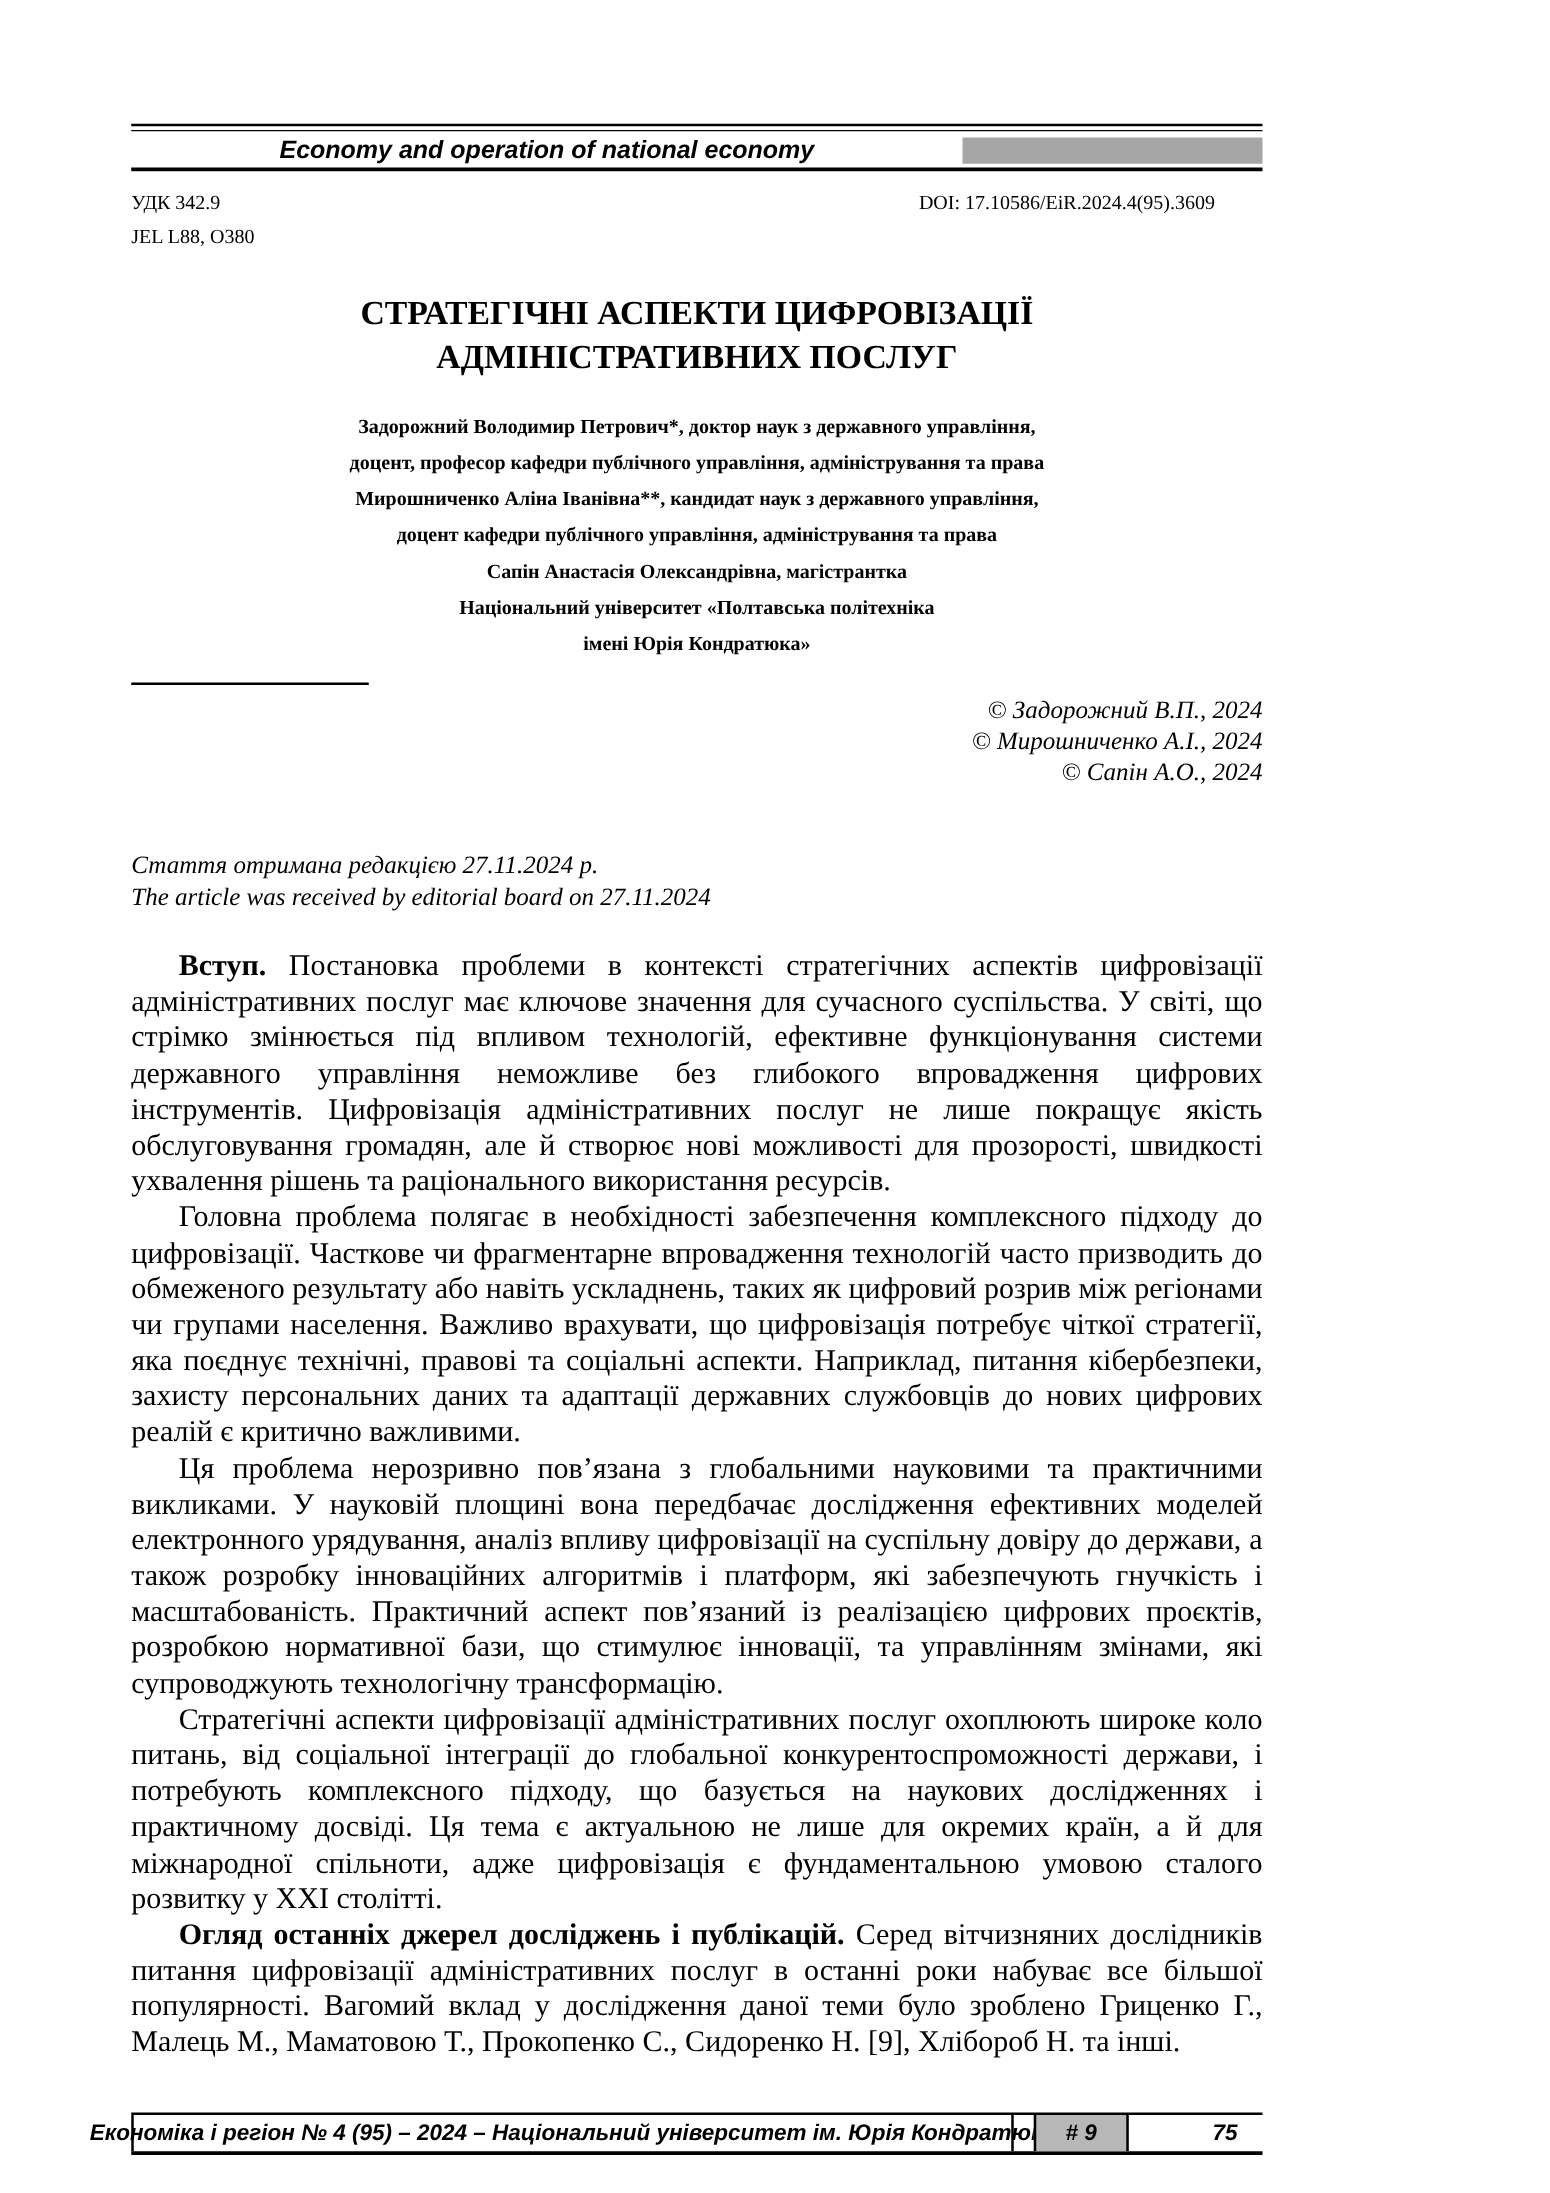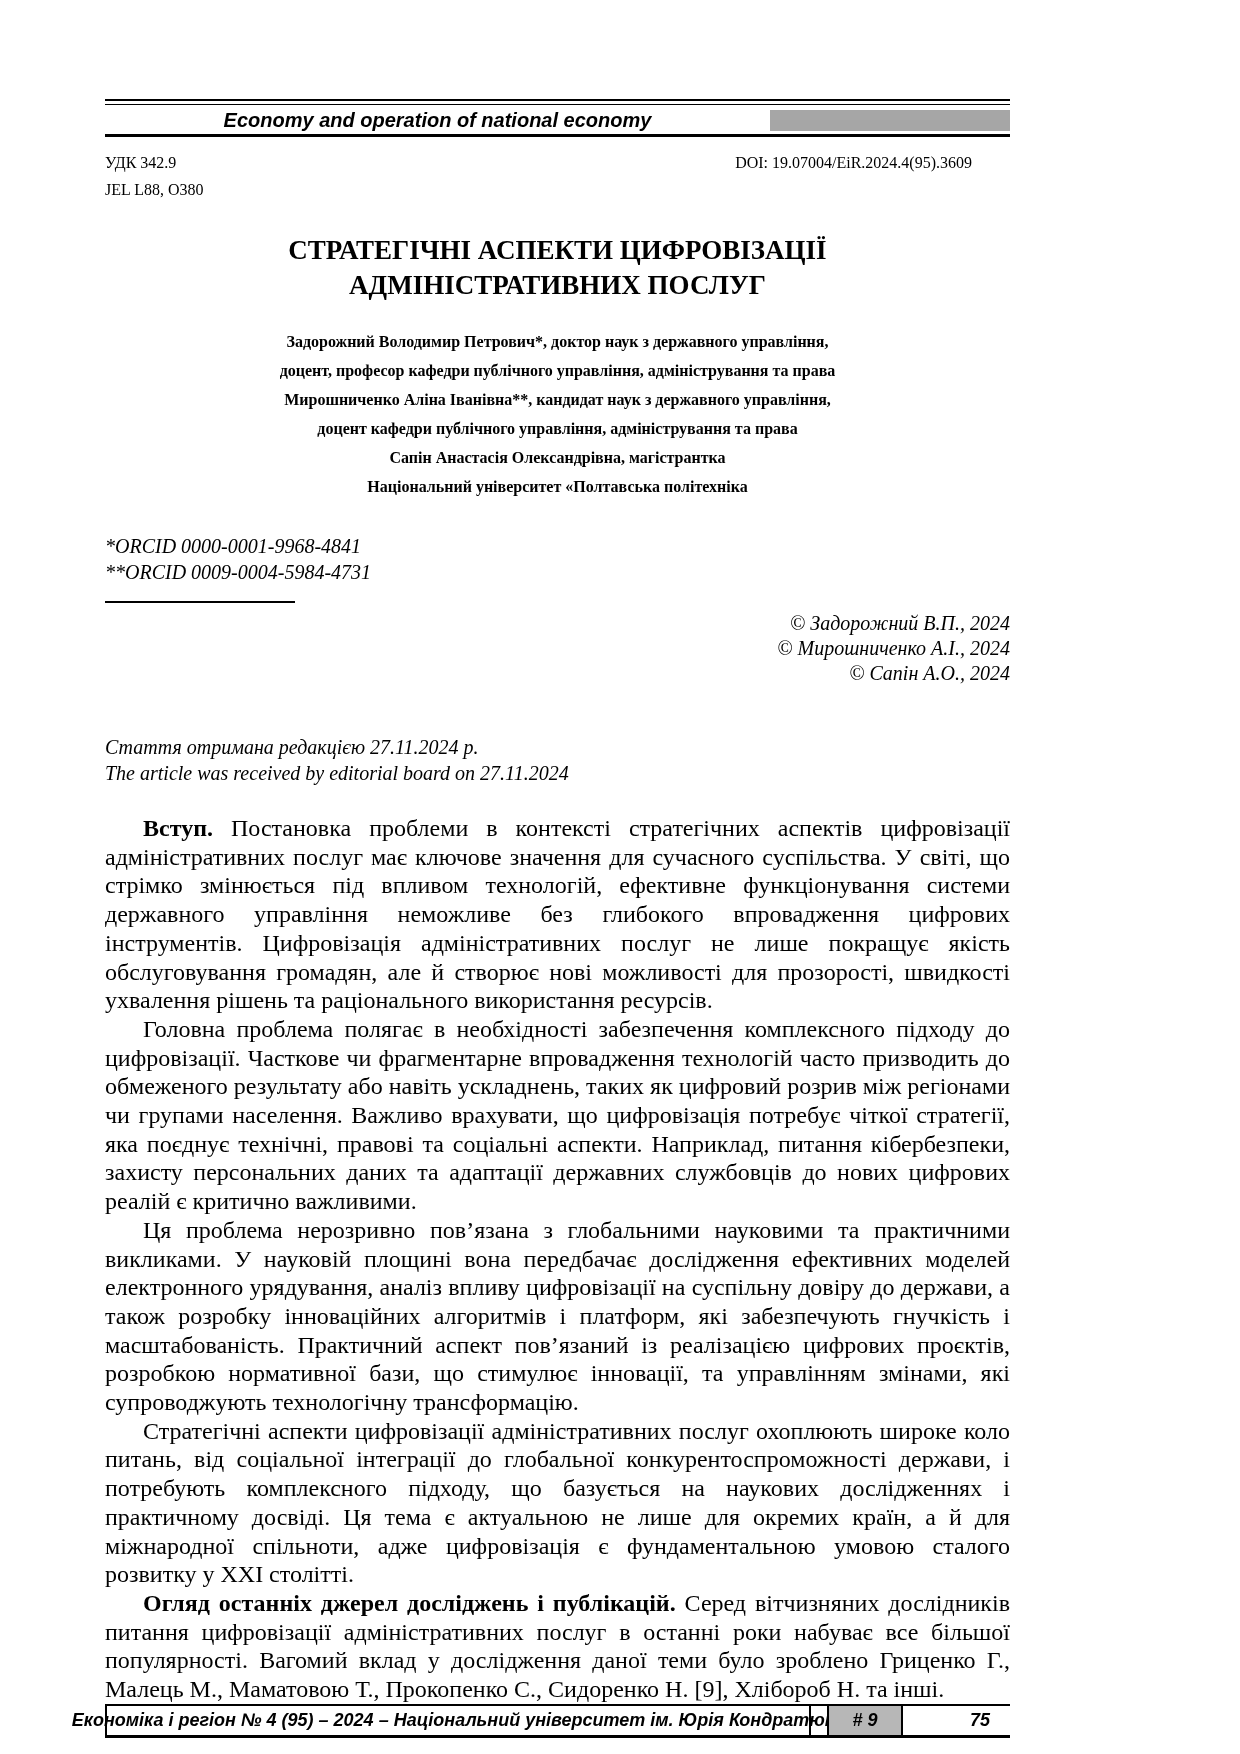--- a/index.html
+++ b/index.html
@@ -156,41 +156,38 @@
       <div class="header-gray"></div>
     </div>
     <div class="rule-thick"></div>
   </div>
 
   <div class="meta-row">
     <div>
       <div>УДК 342.9</div>
       <div>JEL L88, О380</div>
     </div>
-    <div class="meta-right">DOI: 19.07004/EiR.2024.4(95).3609</div>
+    <div class="meta-right">DOI: 17.10586/EiR.2024.4(95).3609</div>
   </div>
 
   <div class="article-title">
     <div>СТРАТЕГІЧНІ АСПЕКТИ ЦИФРОВІЗАЦІЇ</div>
     <div>АДМІНІСТРАТИВНИХ ПОСЛУГ</div>
   </div>
 
   <div class="authors">
     <div>Задорожний Володимир Петрович*, доктор наук з державного управління,</div>
     <div>доцент, професор кафедри публічного управління, адміністрування та права</div>
     <div>Мирошниченко Аліна Іванівна**, кандидат наук з державного управління,</div>
     <div>доцент кафедри публічного управління, адміністрування та права</div>
     <div>Сапін Анастасія Олександрівна, магістрантка</div>
     <div>Національний університет «Полтавська політехніка</div>
-  </div>
-
-  <div class="orcid-block">
-    <div>*ORCID 0000-0001-9968-4841</div>
-    <div>**ORCID 0009-0004-5984-4731</div>
-  </div>
+    <div>імені Юрія Кондратюка»</div>
+  </div>
+
 
   <div class="copyright-divider"></div>
   <div class="copyright-block">
     <div>© Задорожний В.П., 2024</div>
     <div>© Мирошниченко А.І., 2024</div>
     <div>© Сапін А.О., 2024</div>
   </div>
 
   <div class="received-block">
     <div>Стаття отримана редакцією 27.11.2024 р.</div>

